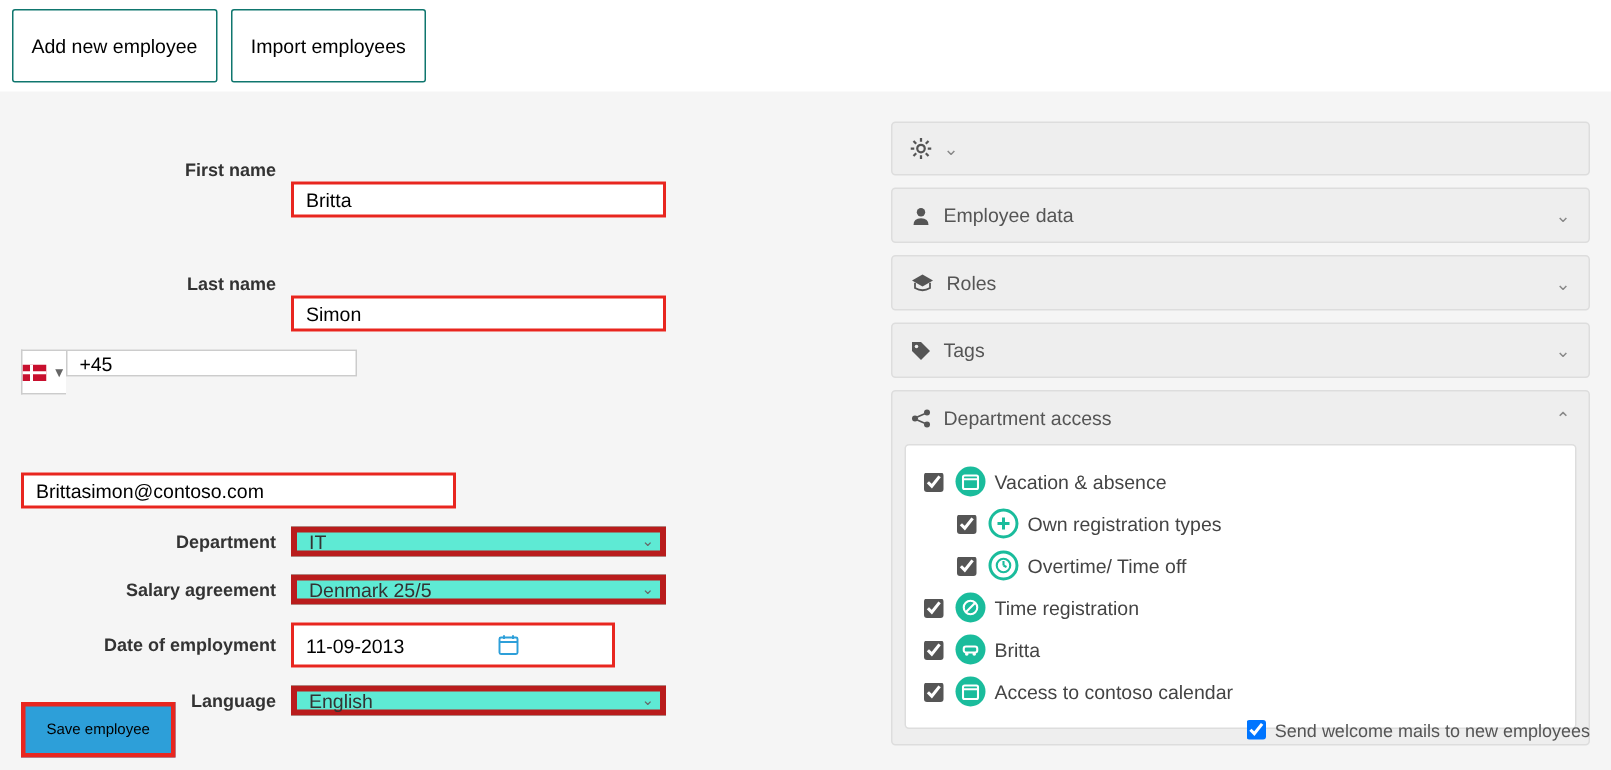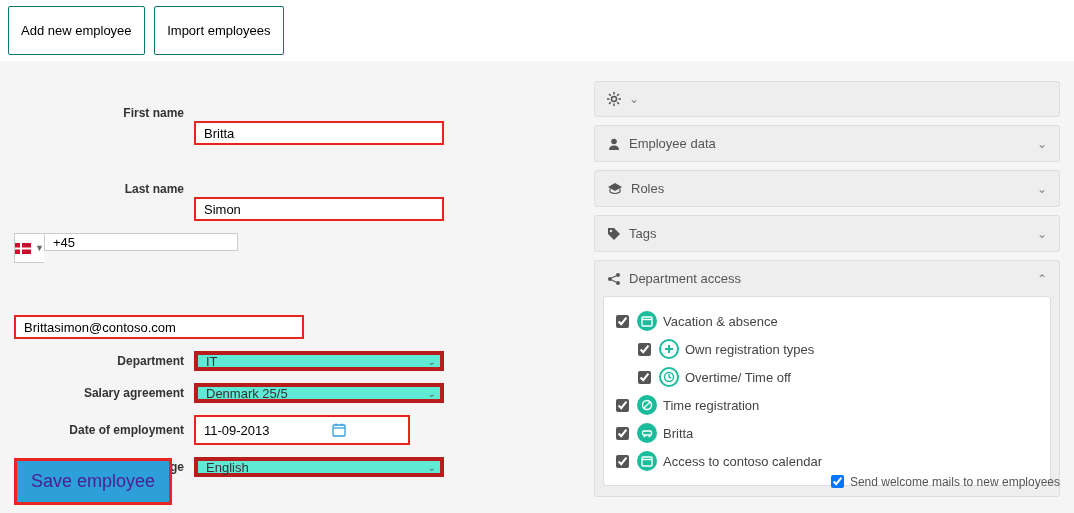--- a/index.html
+++ b/index.html
@@ -29,21 +29,21 @@
   .acc-header .title { flex:1; }
   .acc-header .chev { font-size:12px; color:#888; }
   .acc-body { border:1px solid #ddd; background:#fff; margin:0 8px 10px 8px; padding:10px 12px; border-radius:3px; }
   .tree-item { display:flex; align-items:center; padding:4px 0; font-size:13px; color:#444; }
   .tree-item.sub { padding-left:22px; }
   .tree-check { margin-right:8px; accent-color:#555; }
   .tree-icon { width:20px; height:20px; border-radius:50%; display:inline-flex; align-items:center; justify-content:center; margin-right:6px; font-size:12px; }
   .ti-green-fill { background:#1abc9c; color:#fff; }
   .ti-green-out { border:2px solid #1abc9c; color:#1abc9c; background:#fff; }
   .footer { position:absolute; bottom:10px; left:14px; right:14px; display:flex; justify-content:space-between; align-items:center; }
-  .save-btn { background:#2d9fd9; color:#4c1d95; border:3px solid #e8261f; padding:10px 14px; font-size:18px; cursor:pointer; }
+  .save-btn { background:#2d9fd9; color:#000000; border:3px solid #e8261f; padding:10px 14px; font-size:10px; cursor:pointer; }
   .footer-check { display:flex; align-items:flex-start; font-size:12px; color:#555; }
   .footer-check input { margin-right:6px; }
   svg { display:block; }
 </style>
 </head>
 <body>
 
 <div class="top-bar">
   <button class="btn">Add new employee</button>
   <button class="btn">Import employees</button>

